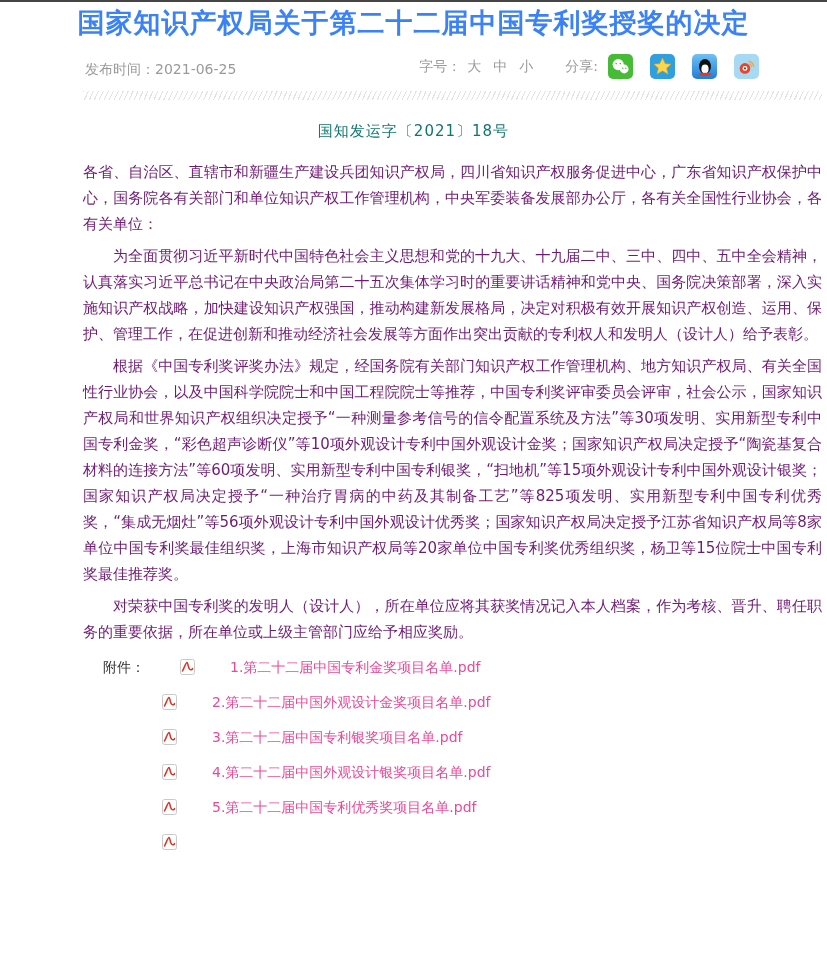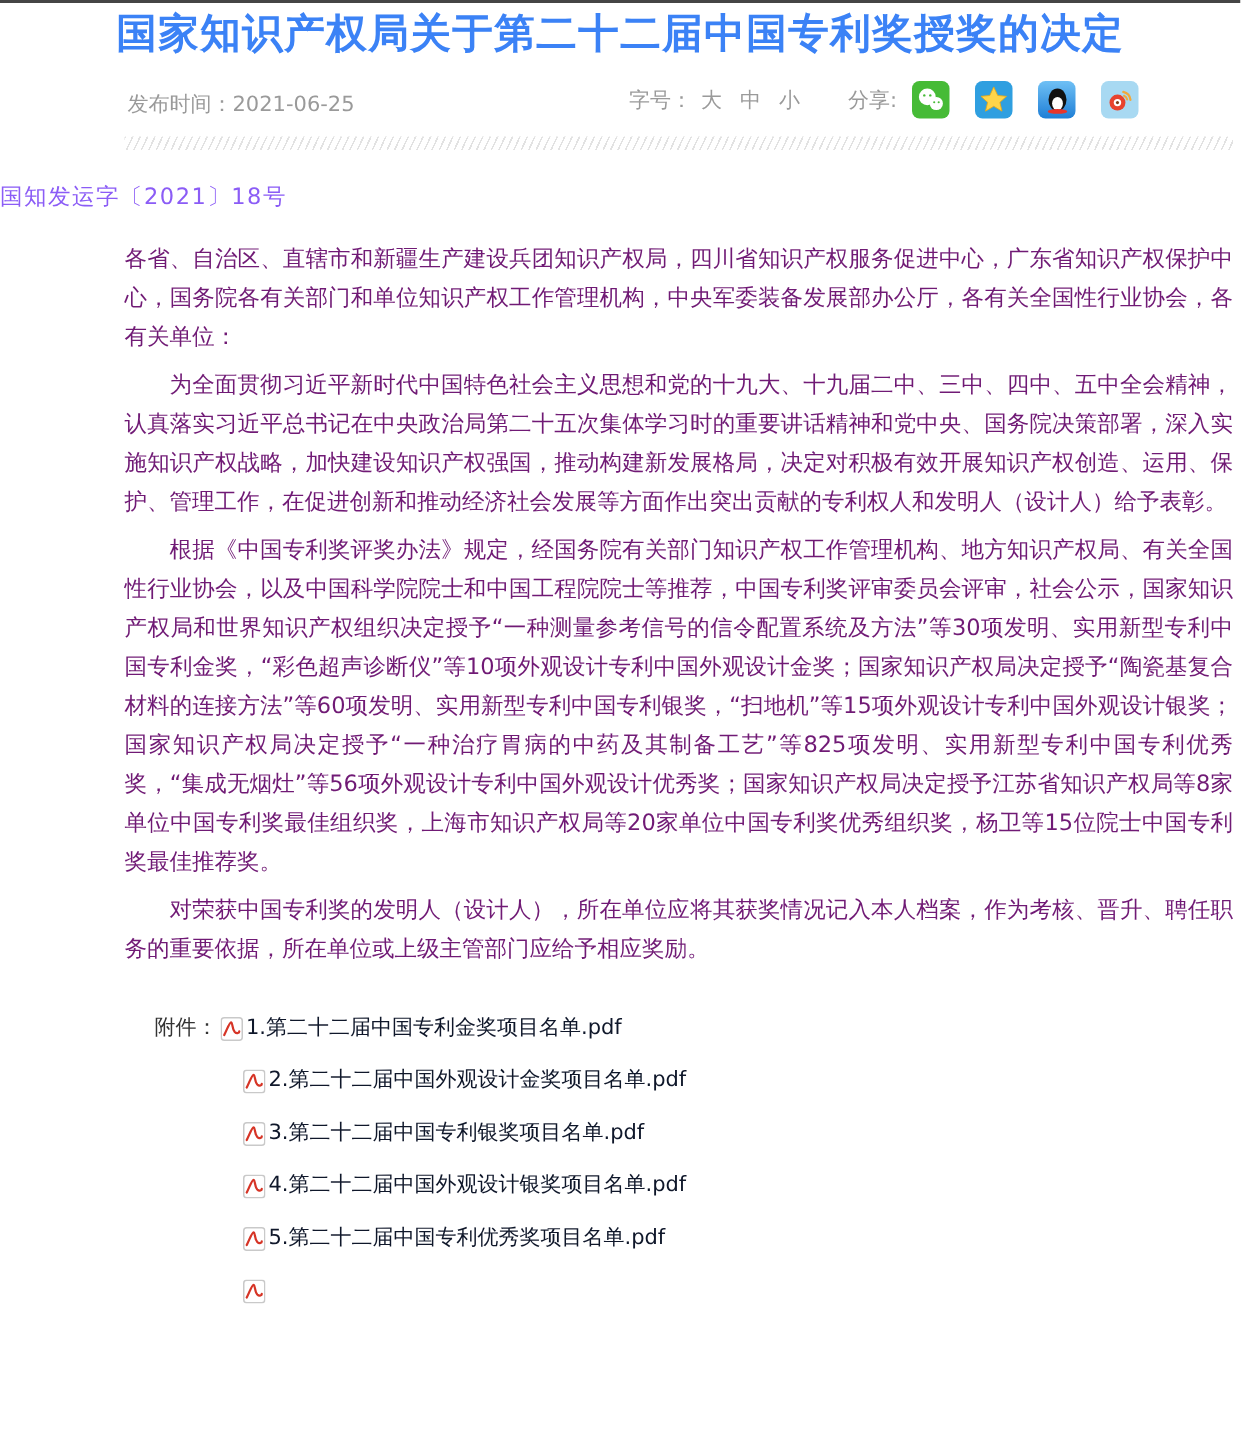--- a/index.html
+++ b/index.html
@@ -23,32 +23,32 @@
   .fontsize-group span.fs{margin:0 6px;cursor:pointer;}
   .share-label{margin-left:26px;margin-right:10px;}
   .share-icons{display:flex;gap:17px;align-items:center;}
   .share-icon{width:25px;height:25px;border-radius:5px;display:flex;align-items:center;justify-content:center;cursor:pointer;}
   
   .hatch-divider{
     height:9px;margin:12px 5px 0 83px;
     background:repeating-linear-gradient(115deg,#e2e2e2 0,#e2e2e2 1px,#ffffff 1px,#ffffff 4.5px);
   }
   
-  .doc-number{text-align:left;font-size:15px;color:#8b5cf6;margin-top:22px;letter-spacing:1px;}
+  .doc-number{text-align:center;font-size:15px;color:#0f766e;margin-top:22px;letter-spacing:1px;}
   .doc-content{margin:18px 5px 0 83px;font-size:15px;line-height:26px;color:#701a75;}
   .doc-content p{margin:0 0 6px 0;text-align:justify;}
   .doc-content p.indent{text-indent:2em;}
   
   .attachments{margin:14px 5px 0 103px;font-size:14px;}
-  .attach-row{height:35px;display:flex;align-items:flex-end;}
+  .attach-row{height:35px;display:flex;align-items:flex-start;gap:33px;}
   .attach-row.first .attach-label{color:#333;margin-right:2px;}
   .attach-row.sub{padding-left:59px;}
   .attach-row.sub7{padding-left:49px;}
   .pdf-icon{width:15px;height:16px;margin-right:2px;flex:0 0 auto;}
-  a.attach-link{color:#0f172a;text-decoration:none;cursor:pointer;}
+  a.attach-link{color:#ec4899;text-decoration:none;cursor:pointer;}
 </style>
 </head>
 <body>
 
 <div class="top-border"></div>
 
 <h1 class="doc-title">国家知识产权局关于第二十二届中国专利奖授奖的决定</h1>
 
 <div class="meta-row">
   <div class="meta-left">

